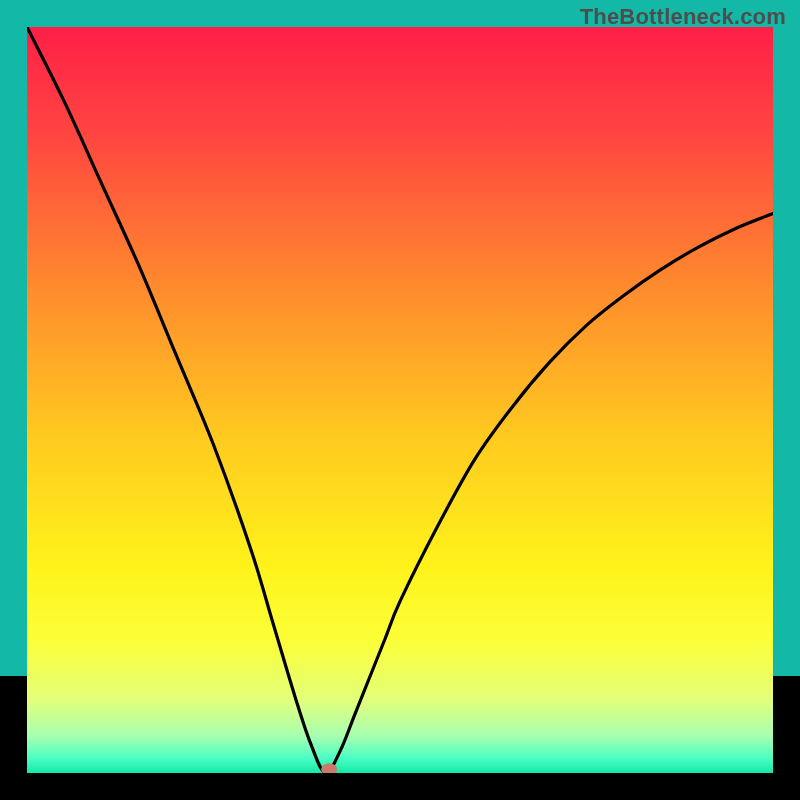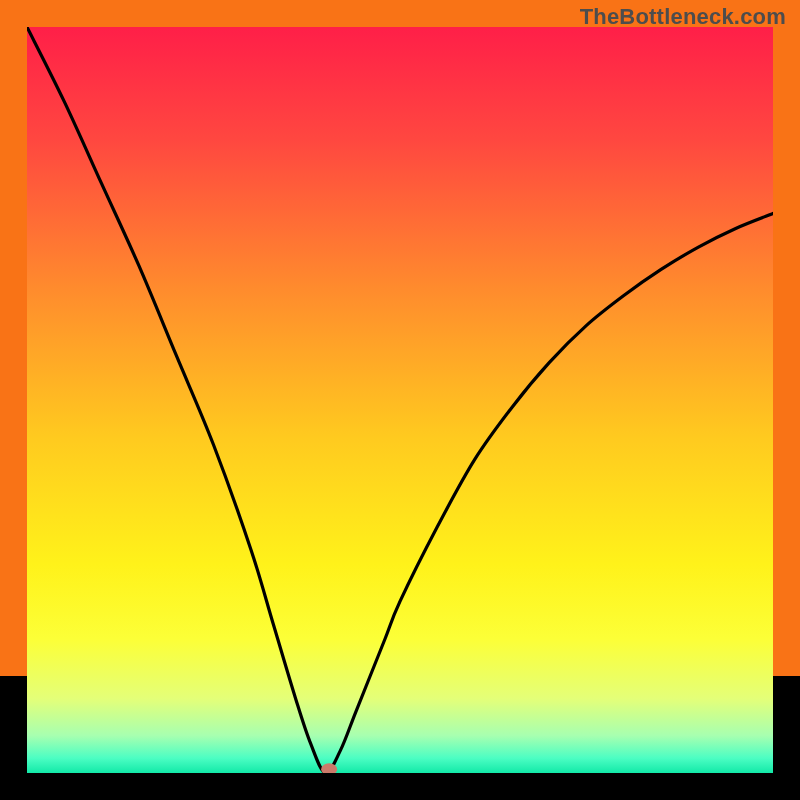--- a/index.html
+++ b/index.html
@@ -8,21 +8,21 @@
     width: 800px;
     height: 800px;
     background: #000;
     font-family: Arial, Helvetica, sans-serif;
     overflow: hidden;
   }
   .frame {
     position: relative;
     width: 800px;
     height: 676px;
-    background: #f97316;
+    background: #14b8a6;
   }
   .watermark {
     position: absolute;
     top: 4px;
     right: 14px;
     color: #4d4d4d;
     font-size: 22px;
     font-weight: 600;
     letter-spacing: 0.2px;
     z-index: 5;

